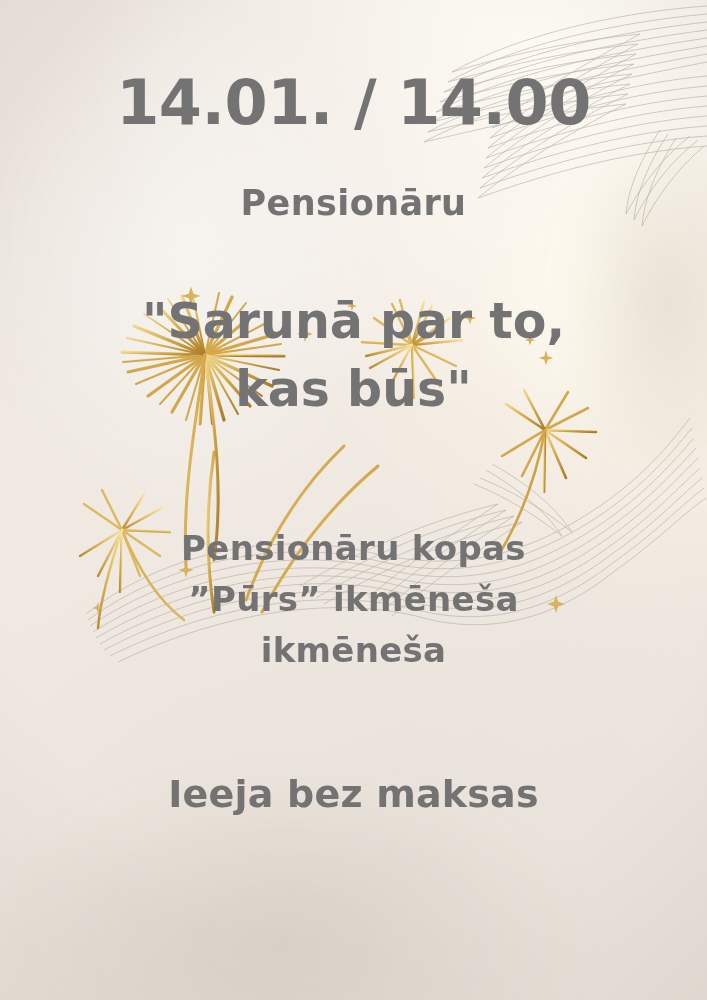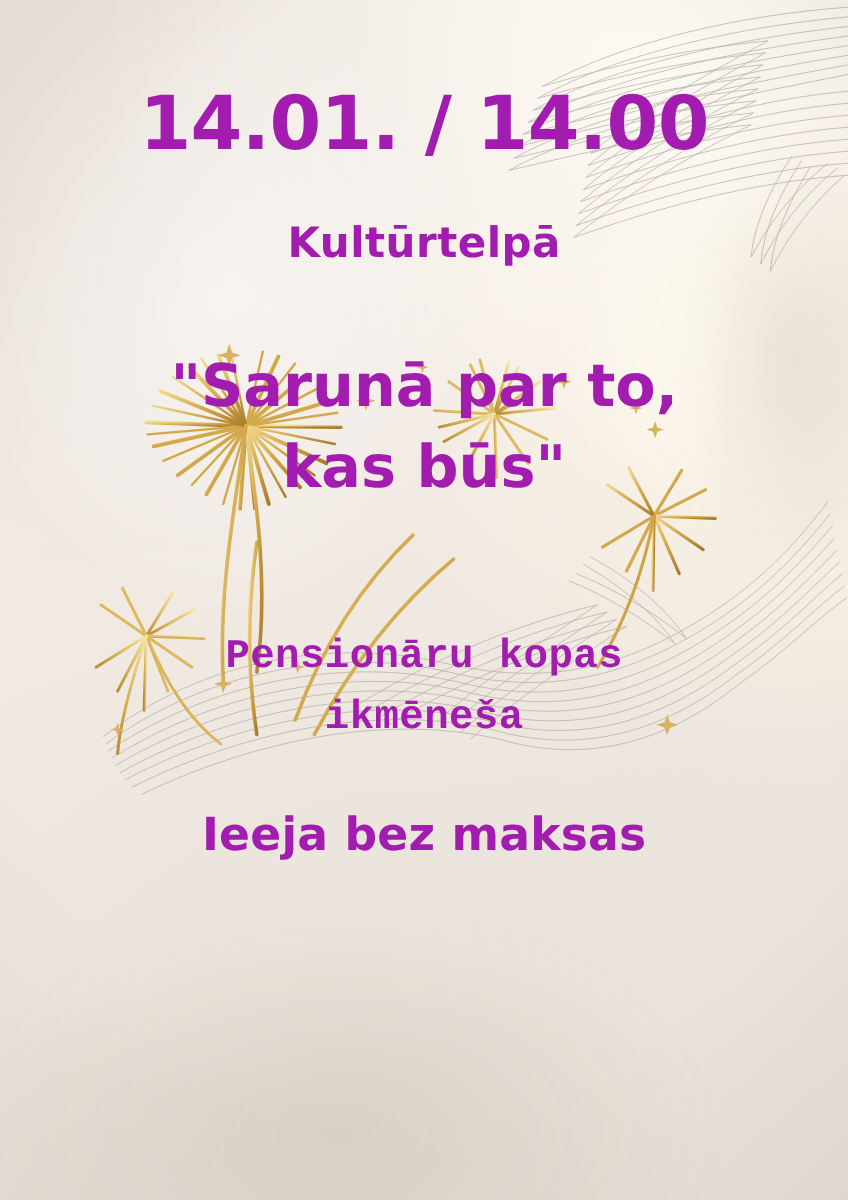--- a/index.html
+++ b/index.html
@@ -77,21 +77,21 @@
   }
 
   
   .content {
     position: absolute;
     inset: 0;
     display: flex;
     flex-direction: column;
     align-items: center;
     text-align: center;
-    color: #a21caf;
+    color: #737373;
   }
   .headline {
     margin-top: 72px;
     font-family: "DejaVu Sans", sans-serif;
     font-weight: 700;
     font-size: 62px;
     letter-spacing: -0.5px;
     line-height: 1;
     white-space: nowrap;
   }
@@ -111,23 +111,23 @@
     letter-spacing: 0px;
   }
   .title .ln { display: block; }
   .group {
     margin-top: 100px;
     font-weight: 700;
     font-size: 34px;
     line-height: 1.5;
     letter-spacing: 0.3px;
   }
-  .group .ln { display: block; font-family: Liberation Mono, monospace; }
+  .group .ln { display: block; }
   .free {
-    margin-top: 48px;
+    margin-top: 96px;
     font-weight: 700;
     font-size: 38px;
     letter-spacing: 0.2px;
   }
 </style>
 </head>
 <body>
 
 <div id="poster">
 
@@ -331,28 +331,29 @@
     </g>
   </svg>
 
   <div class="bg-vignette"></div>
 
   <div class="content">
 
     <div class="headline">14.01. / 14.00</div>
 
     <div class="venue">
-      <span class="ln">Kultūrtelpā</span>
+      <span class="ln">Pensionāru</span>
     </div>
 
     <div class="title">
       <span class="ln">"Sarunā par to,</span>
       <span class="ln">kas būs"</span>
     </div>
 
     <div class="group">
       <span class="ln">Pensionāru kopas</span>
+      <span class="ln">”Pūrs” ikmēneša</span>
       <span class="ln">ikmēneša</span>
     </div>
 
     <div class="free">Ieeja bez maksas</div>
   </div>
 </div>
 
 </body></html>

